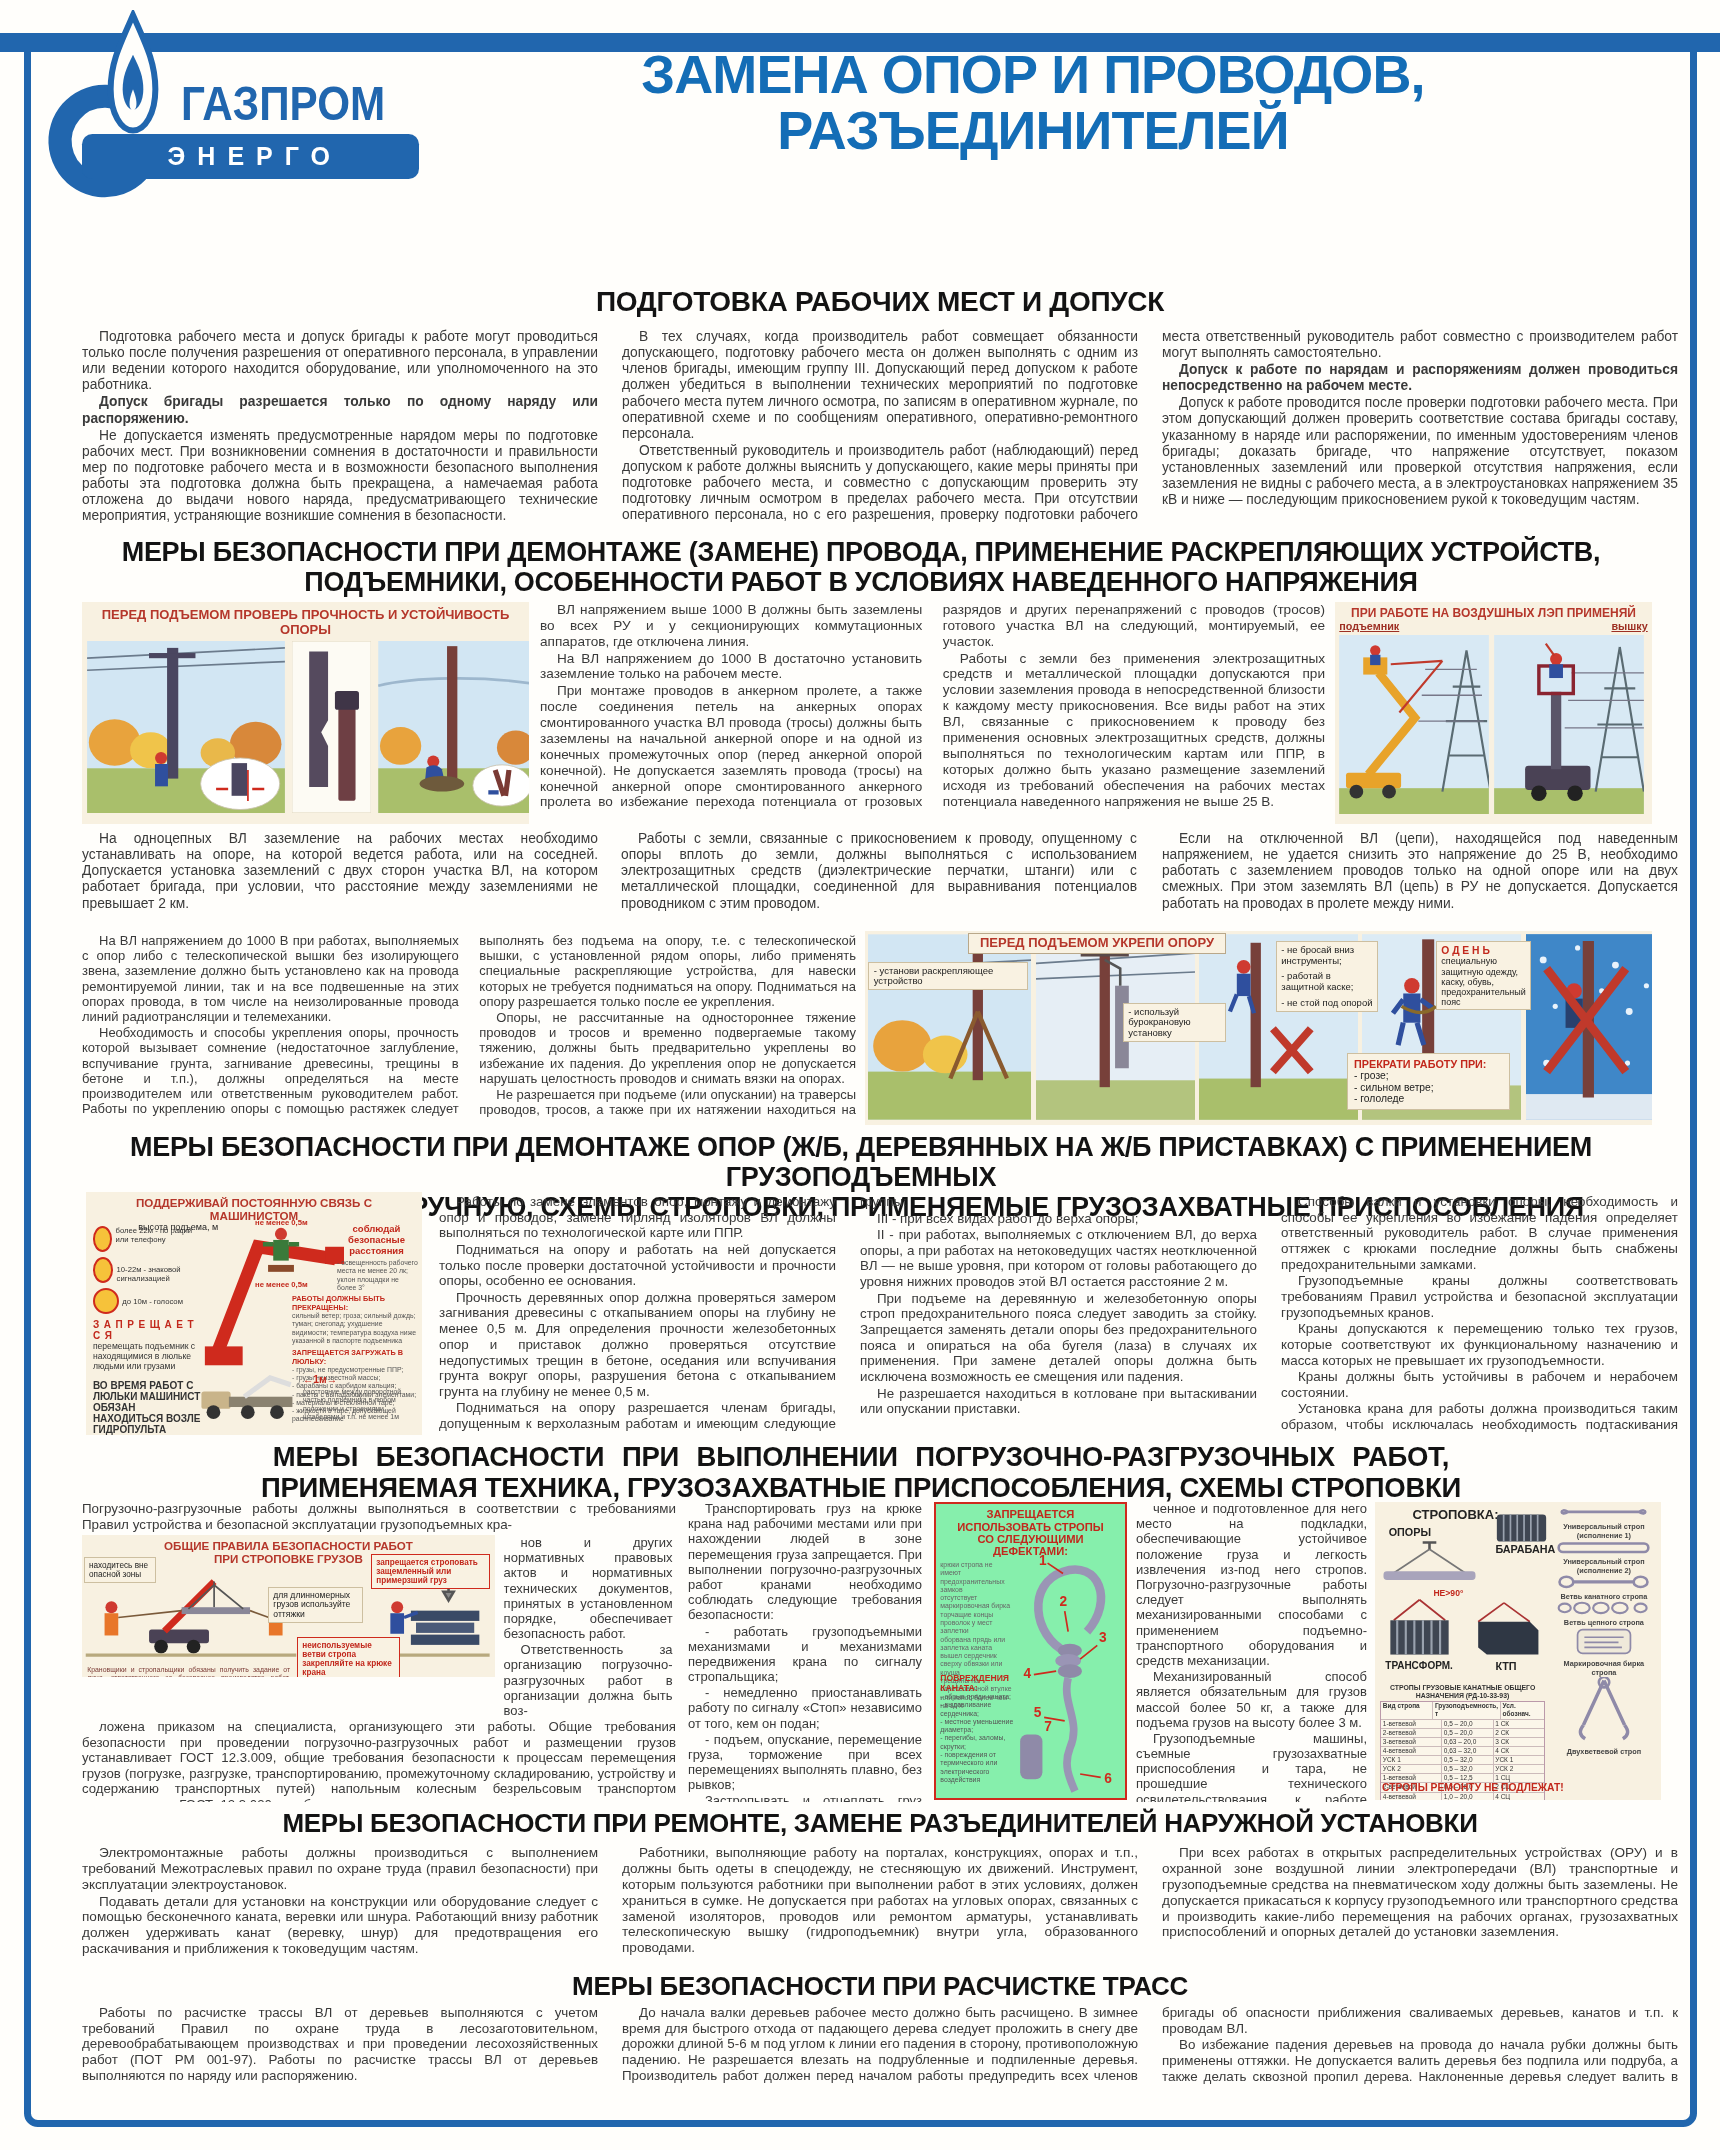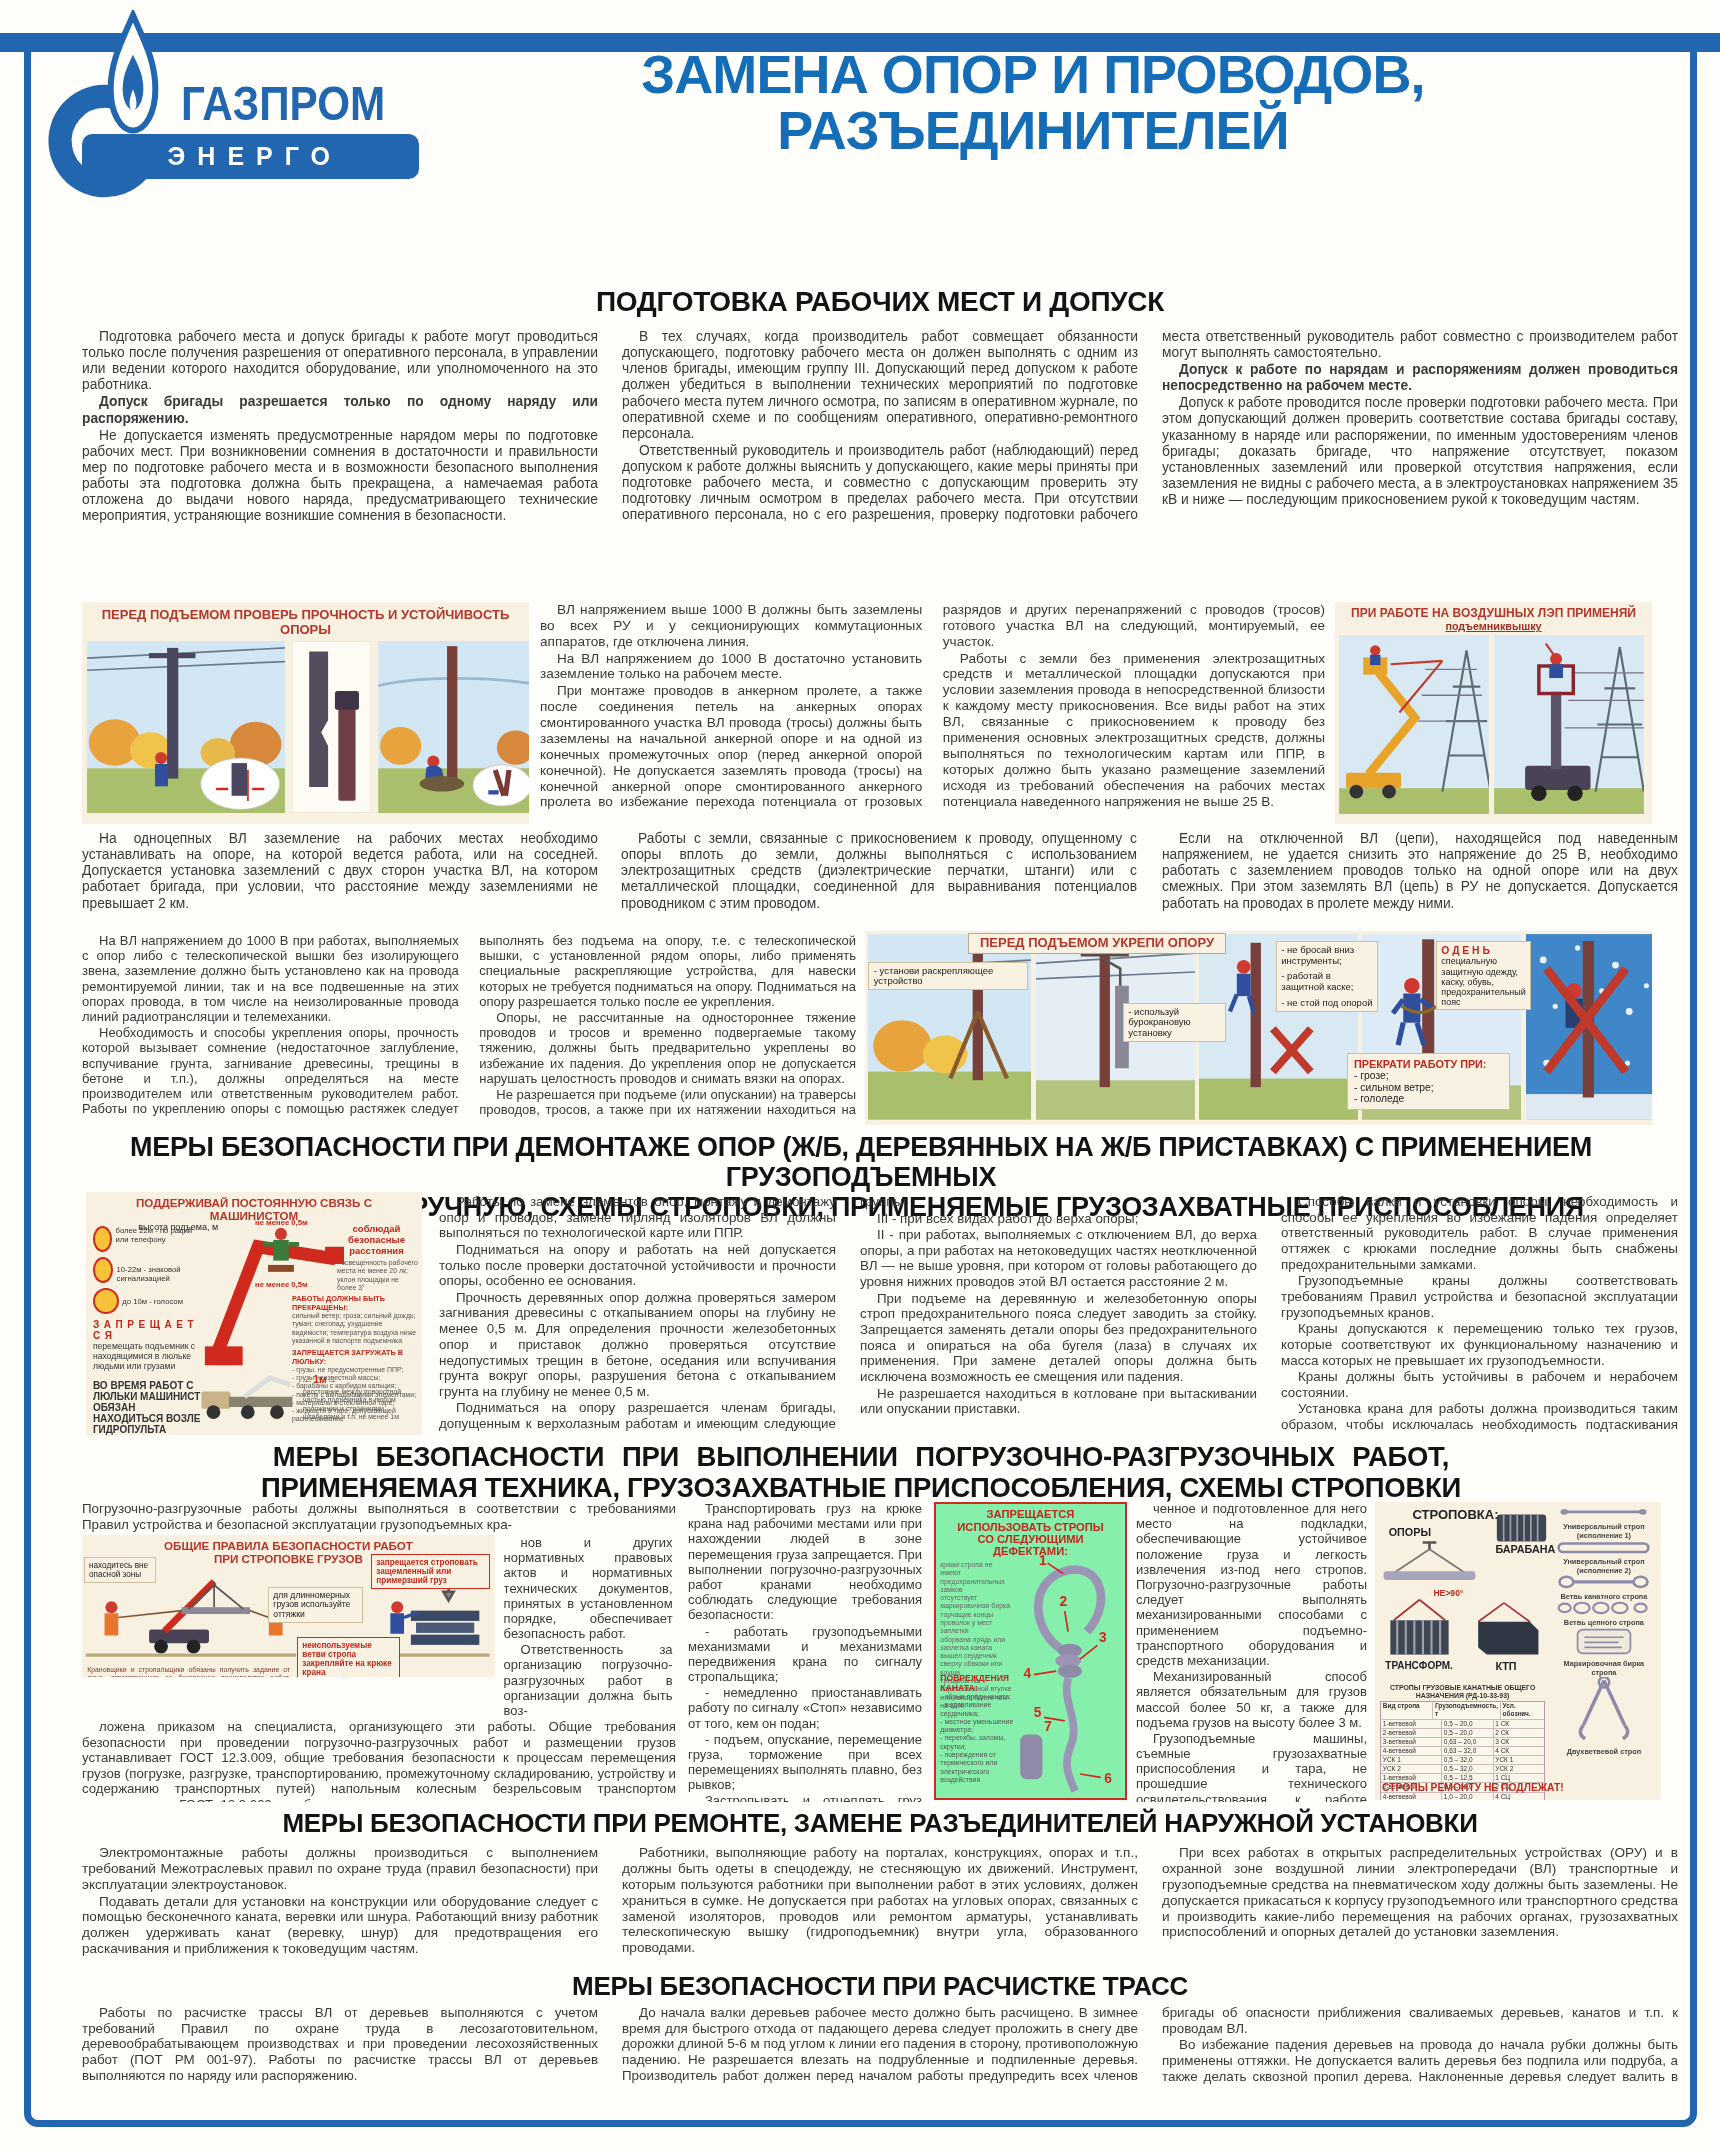--- a/index.html
+++ b/index.html
@@ -69,20 +69,24 @@
   <div class="abs txt cols3" style="left:82px;top:329px;width:1596px;height:205px">
       <p>Подготовка рабочего места и допуск бригады к работе могут проводиться только после получения разрешения от оперативного персонала, в управлении или ведении которого находится оборудование, или уполномоченного на это работника.</p>
       <p class="b">Допуск бригады разрешается только по одному наряду или распоряжению.</p>
       <p>Не допускается изменять предусмотренные нарядом меры по подготовке рабочих мест. При возникновении сомнения в достаточности и правильности мер по подготовке рабочего места и в возможности безопасного выполнения работы эта подготовка должна быть прекращена, а намечаемая работа отложена до выдачи нового наряда, предусматривающего технические мероприятия, устраняющие возникшие сомнения в безопасности.</p>
       <p>В тех случаях, когда производитель работ совмещает обязанности допускающего, подготовку рабочего места он должен выполнять с одним из членов бригады, имеющим группу III. Допускающий перед допуском к работе должен убедиться в выполнении технических мероприятий по подготовке рабочего места путем личного осмотра, по записям в оперативном журнале, по оперативной схеме и по сообщениям оперативного, оперативно-ремонтного персонала.</p>
       <p>Ответственный руководитель и производитель работ (наблюдающий) перед допуском к работе должны выяснить у допускающего, какие меры приняты при подготовке рабочего места, и совместно с допускающим проверить эту подготовку личным осмотром в пределах рабочего места. При отсутствии оперативного персонала, но с его разрешения, проверку подготовки рабочего места ответственный руководитель работ совместно с производителем работ могут выполнять самостоятельно.</p>
       <p class="b">Допуск к работе по нарядам и распоряжениям должен проводиться непосредственно на рабочем месте.</p>
       <p>Допуск к работе проводится после проверки подготовки рабочего места. При этом допускающий должен проверить соответствие состава бригады составу, указанному в наряде или распоряжении, по именным удостоверениям членов бригады; доказать бригаде, что напряжение отсутствует, показом установленных заземлений или проверкой отсутствия напряжения, если заземления не видны с рабочего места, а в электроустановках напряжением 35 кВ и ниже — последующим прикосновением рукой к токоведущим частям.</p>
     </div>
 
+  <div class="abs sech" style="left:52px;top:537px;width:1618px;font-size:27px">
+    <div>МЕРЫ БЕЗОПАСНОСТИ ПРИ ДЕМОНТАЖЕ (ЗАМЕНЕ) ПРОВОДА, ПРИМЕНЕНИЕ РАСКРЕПЛЯЮЩИХ УСТРОЙСТВ,</div>
+    <div>ПОДЪЕМНИКИ, ОСОБЕННОСТИ РАБОТ В УСЛОВИЯХ НАВЕДЕННОГО НАПРЯЖЕНИЯ</div>
+  </div>
 
   <div class="abs panel" style="left:82px;top:602px;width:447px;height:222px;padding:5.2px">
     <div class="cap" style="font-size:13px">ПЕРЕД ПОДЪЕМОМ ПРОВЕРЬ ПРОЧНОСТЬ И УСТОЙЧИВОСТЬ ОПОРЫ</div>
     <div style="display:flex;gap:6.9px;margin-top:4.3px">
       <svg class="scene" width="198" height="172" viewBox="0 0 230 200">
         <rect width="230" height="200" fill="#d2e6f3"></rect>
           <rect y="148" width="230" height="52" fill="#a9bf6b"></rect>
         <path d="M0 20 L230 8 M0 34 L230 24" stroke="#6b7b8c" stroke-width="2" fill="none"></path>
         <ellipse cx="32" cy="118" rx="30" ry="27" fill="#e8a33d"></ellipse>
           <ellipse cx="74" cy="127" rx="24" ry="21" fill="#f0c44a"></ellipse>
@@ -122,21 +126,21 @@
 
   <div class="abs txt cols2" style="left:540px;top:602px;width:785px;height:222px;font-size:13.6px">
       <p>ВЛ напряжением выше 1000 В должны быть заземлены во всех РУ и у секционирующих коммутационных аппаратов, где отключена линия.</p>
       <p>На ВЛ напряжением до 1000 В достаточно установить заземление только на рабочем месте.</p>
       <p>При монтаже проводов в анкерном пролете, а также после соединения петель на анкерных опорах смонтированного участка ВЛ провода (тросы) должны быть заземлены на начальной анкерной опоре и на одной из конечных промежуточных опор (перед анкерной опорой конечной). Не допускается заземлять провода (тросы) на конечной анкерной опоре смонтированного анкерного пролета во избежание перехода потенциала от грозовых разрядов и других перенапряжений с проводов (тросов) готового участка ВЛ на следующий, монтируемый, ее участок.</p>
       <p>Работы с земли без применения электрозащитных средств и металлической площадки допускаются при условии заземления провода в непосредственной близости к каждому месту прикосновения. Все виды работ на этих ВЛ, связанные с прикосновением к проводу без применения основных электрозащитных средств, должны выполняться по технологическим картам или ППР, в которых должно быть указано размещение заземлений исходя из требований обеспечения на рабочих местах потенциала наведенного напряжения не выше 25 В.</p>
     </div>
 
   <div class="abs panel" style="left:1335px;top:602px;width:317px;height:222px;padding:4.3px">
     <div class="cap" style="font-size:12px">ПРИ РАБОТЕ НА ВОЗДУШНЫХ ЛЭП ПРИМЕНЯЙ</div>
-    <div style="display:flex;justify-content:center">
+    <div style="display:flex;justify-content:space-between">
       <span class="redlabel" style="font-size:10.8px">подъемник</span>
       <span class="redlabel" style="font-size:10.8px">вышку</span>
     </div>
     <div style="display:flex;gap:5.2px;margin-top:2.6px">
       <svg class="scene" width="150" height="179" viewBox="0 0 174 208">
         <rect width="174" height="208" fill="#d8e9f4"></rect>
           <rect y="178" width="174" height="30" fill="#a9bf6b"></rect>
         <path d="M120 182 L148 18 M176 182 L148 18 M128 140 h40 M124 100 h48 M132 60 h32" stroke="#5a6b72" stroke-width="2.5" fill="none"></path>
         <path d="M100 40 h60 M96 70 h70 M92 100 h76" stroke="#778" stroke-width="1.5"></path>
         <rect x="8" y="160" width="64" height="18" rx="3" fill="#e8a32a"></rect>

